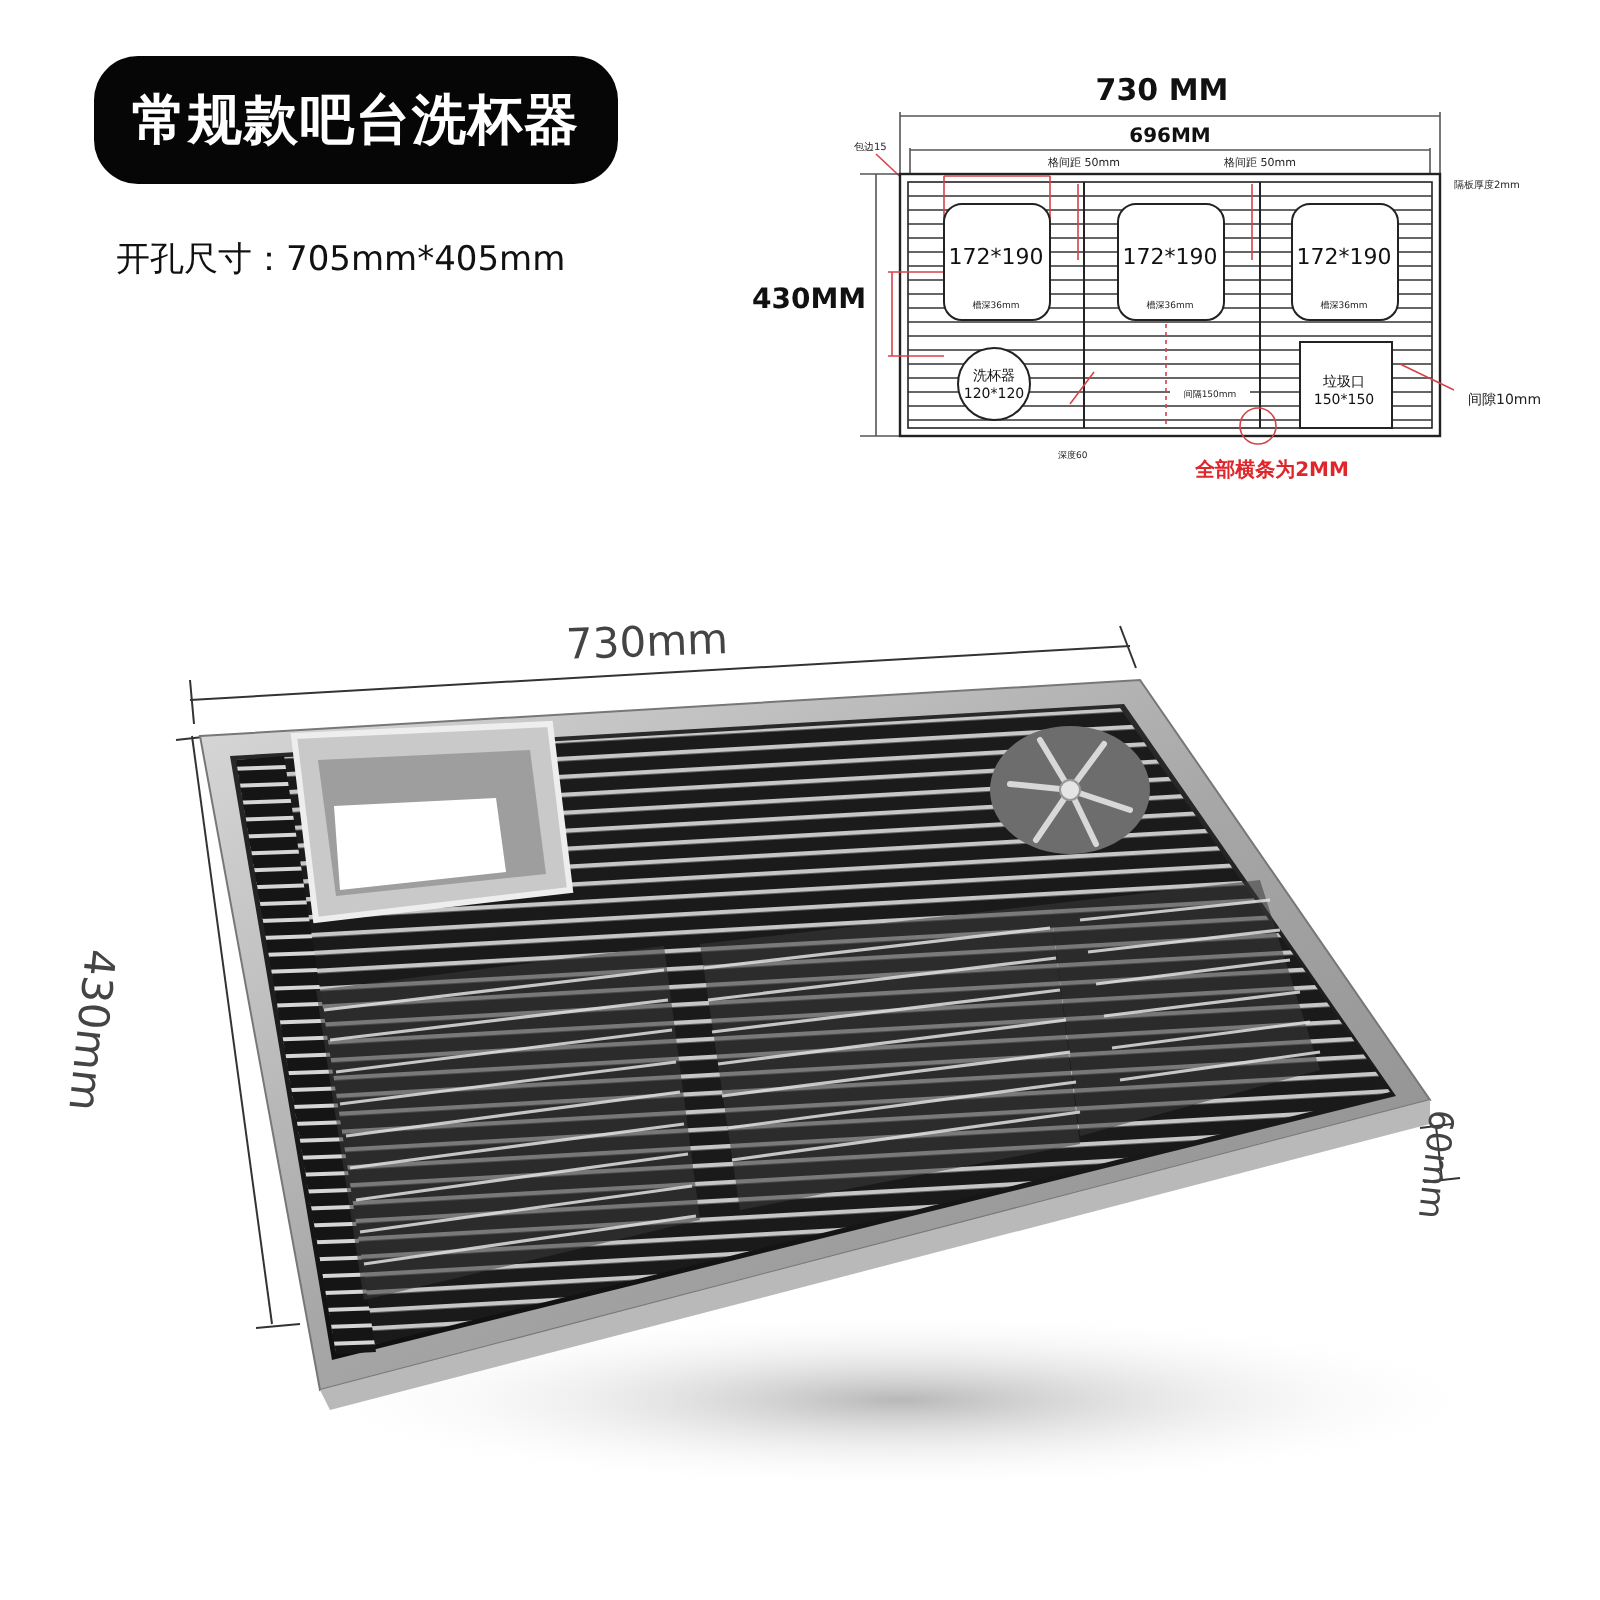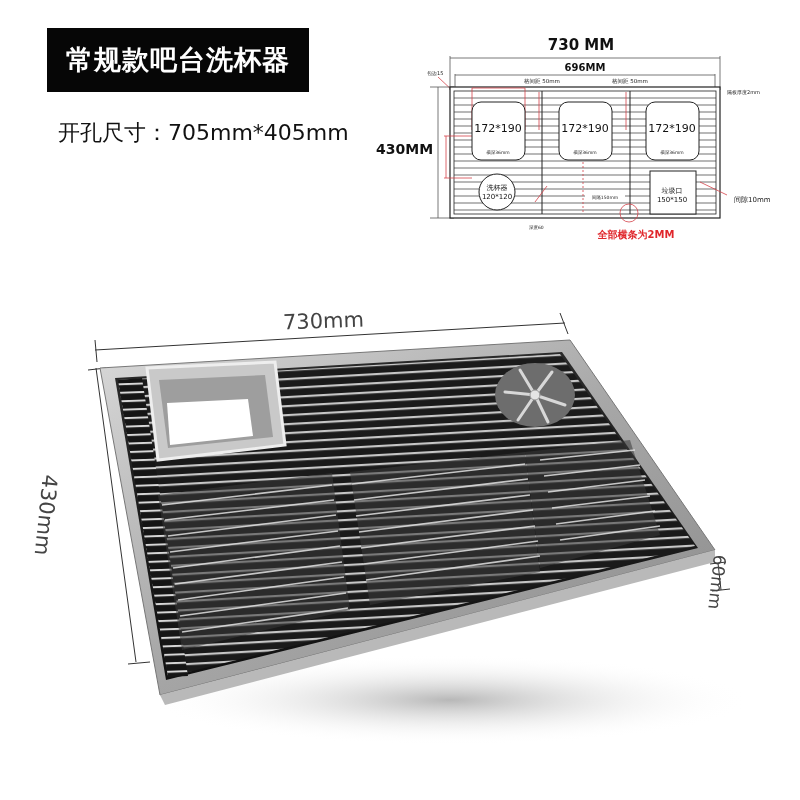--- a/index.html
+++ b/index.html
@@ -1,19 +1,19 @@
 <!DOCTYPE html>
 <html><head>
 <meta charset="utf-8">
 <style>
   html,body{margin:0;padding:0;background:#ffffff;}
   body{width:800px;height:800px;position:relative;overflow:hidden;font-family:"DejaVu Sans","Liberation Sans",sans-serif;color:#111;}
-  .title-badge{position:absolute;left:47px;top:28px;width:262px;height:64px;background:#060606;border-radius:0;display:flex;align-items:center;justify-content:center;}
+  .title-badge{position:absolute;left:47px;top:28px;width:262px;height:64px;background:#060606;border-radius:22px;display:flex;align-items:center;justify-content:center;}
   .title-badge span{color:#fff;font-size:27px;font-weight:bold;letter-spacing:1px;}
-  .opening{position:absolute;left:58px;top:118px;font-size:22px;color:#111;white-space:nowrap;}
+  .opening{position:absolute;left:58px;top:118px;font-size:17px;color:#111;white-space:nowrap;}
   .drawing{position:absolute;left:372px;top:30px;width:430px;height:215px;}
   .drawing svg{width:100%;height:100%;display:block;}
   .photo{position:absolute;left:70px;top:300px;width:720px;height:480px;}
   .photo svg{width:100%;height:100%;display:block;}
   .dim-label{position:absolute;font-family:"DejaVu Sans","Liberation Sans",sans-serif;color:#444;font-size:21px;white-space:nowrap;}
   .dim-width{left:283px;top:309px;transform:rotate(-2deg);}
   .dim-height{left:62px;top:476px;transform:rotate(96deg);transform-origin:left top;}
   .dim-depth{left:730px;top:556px;transform:rotate(96deg);transform-origin:left top;font-size:17px;}
 </style>
 </head>

